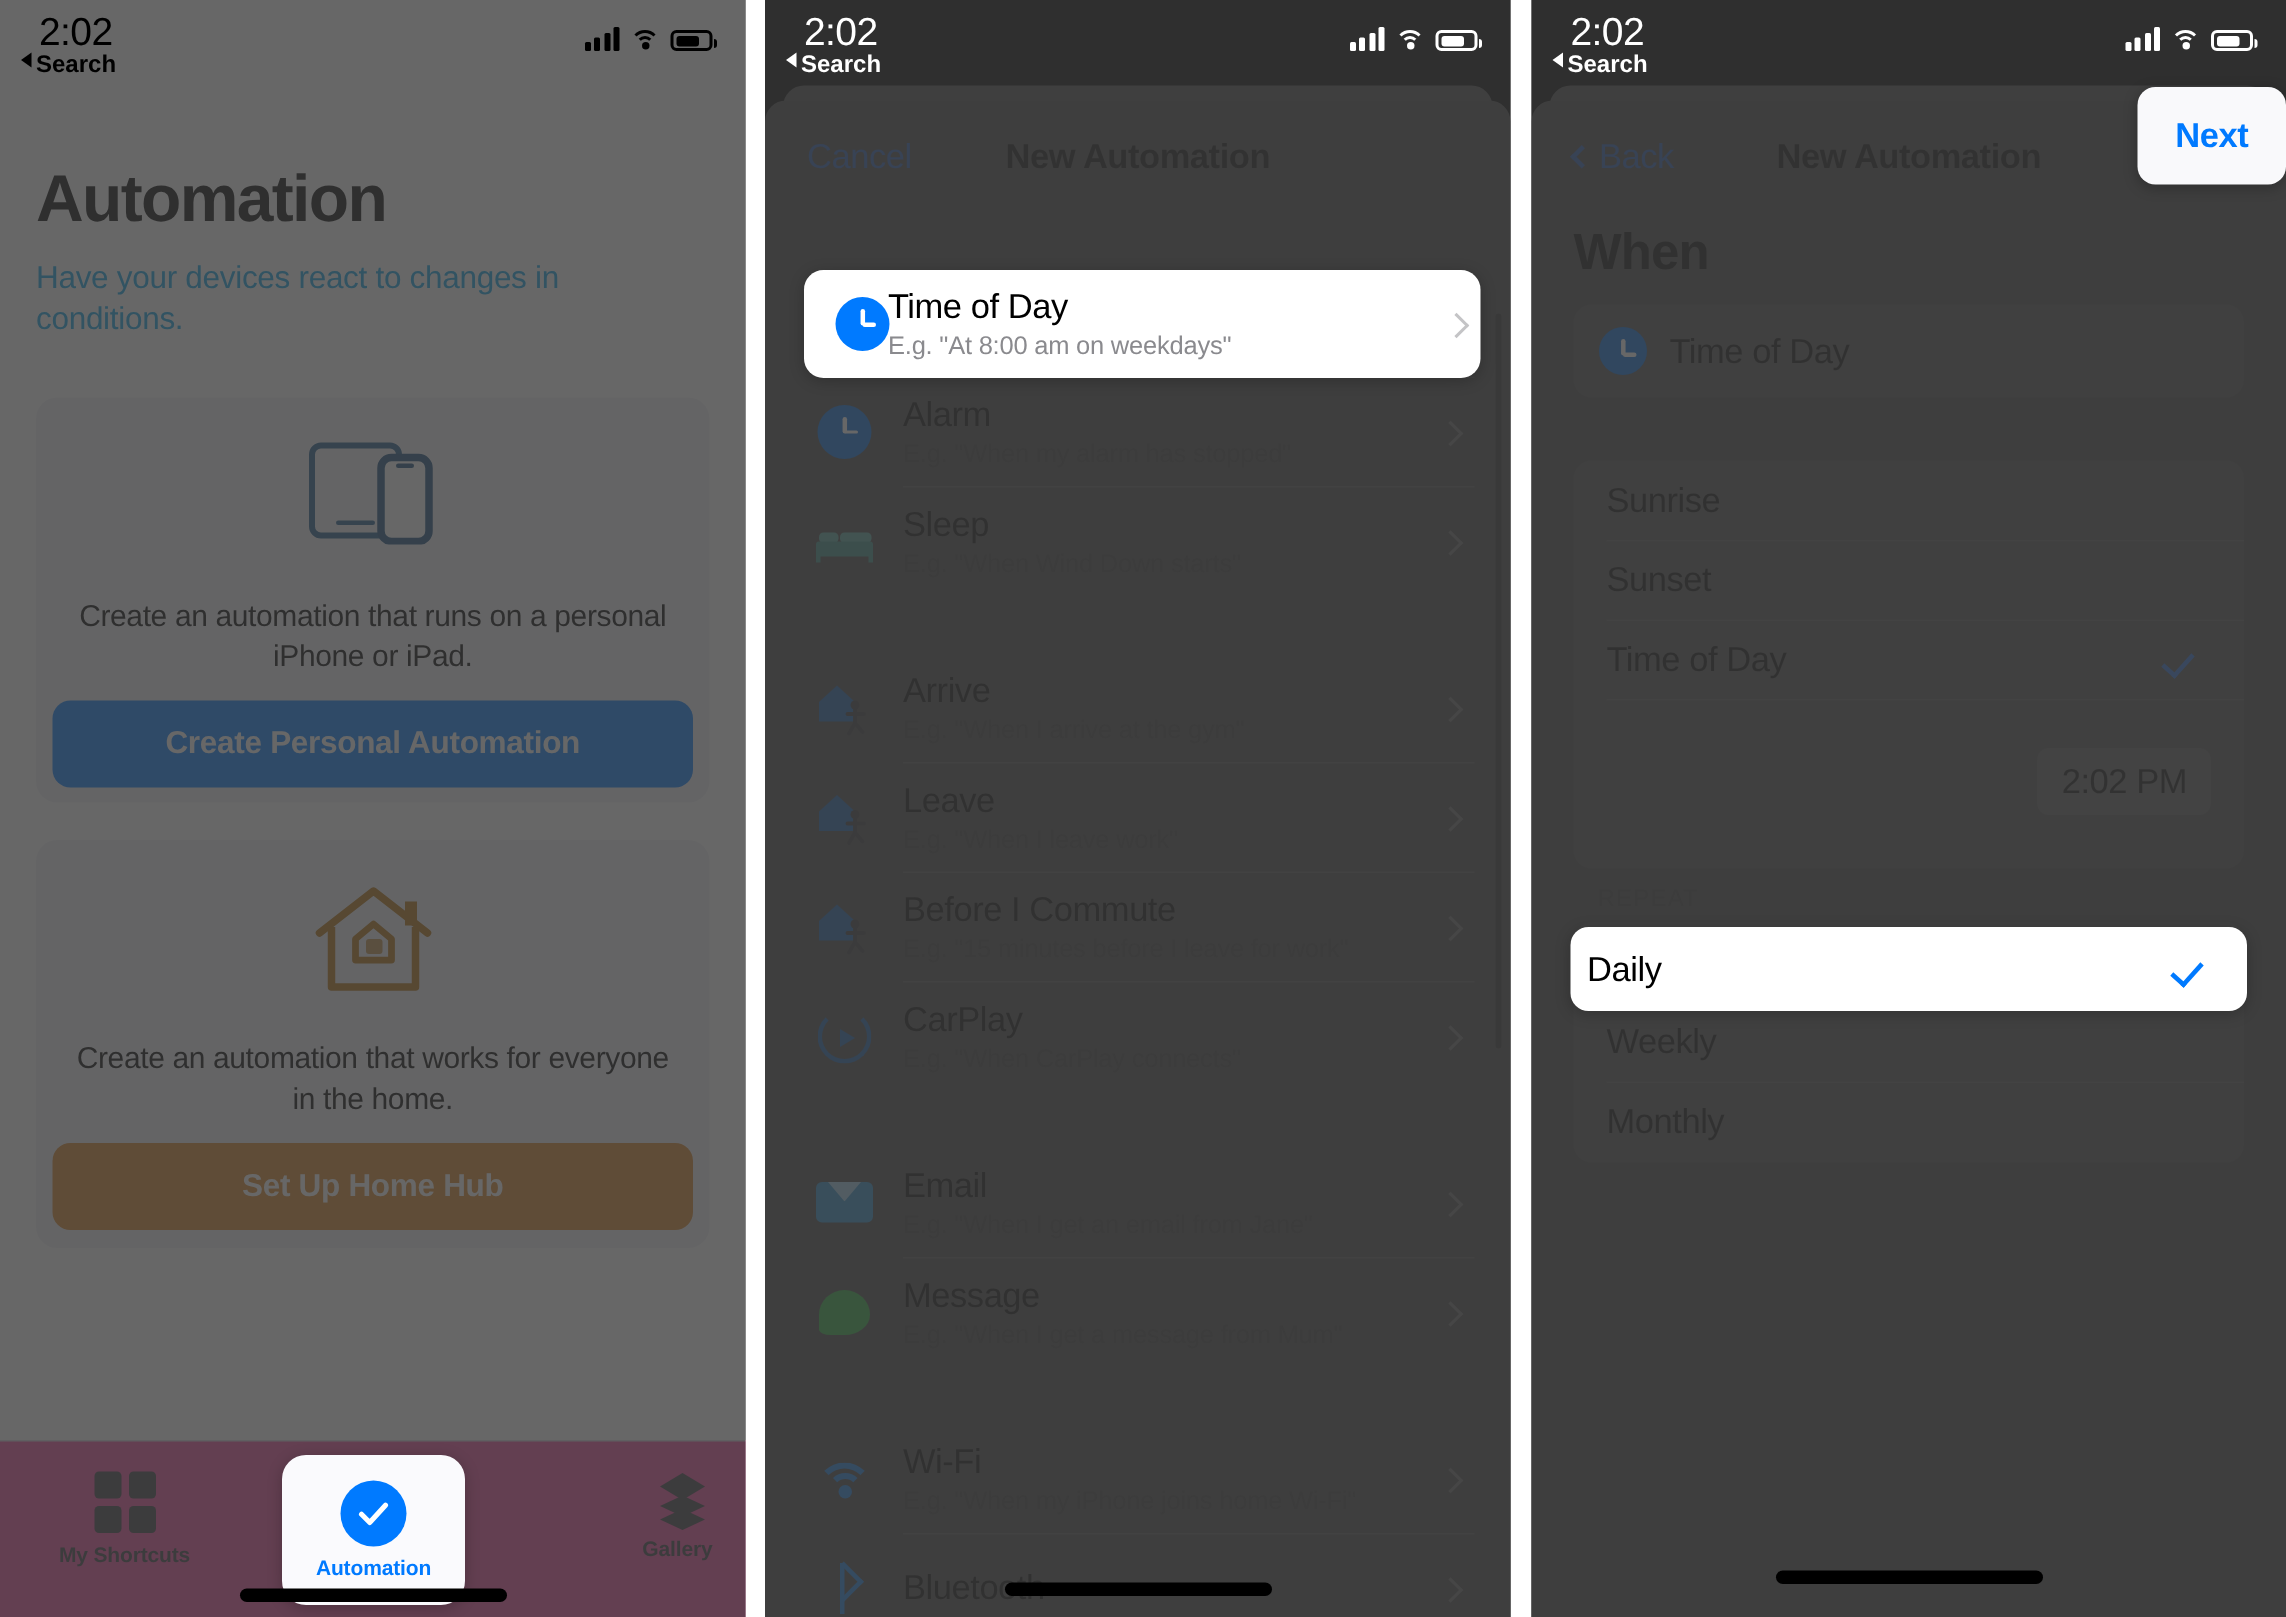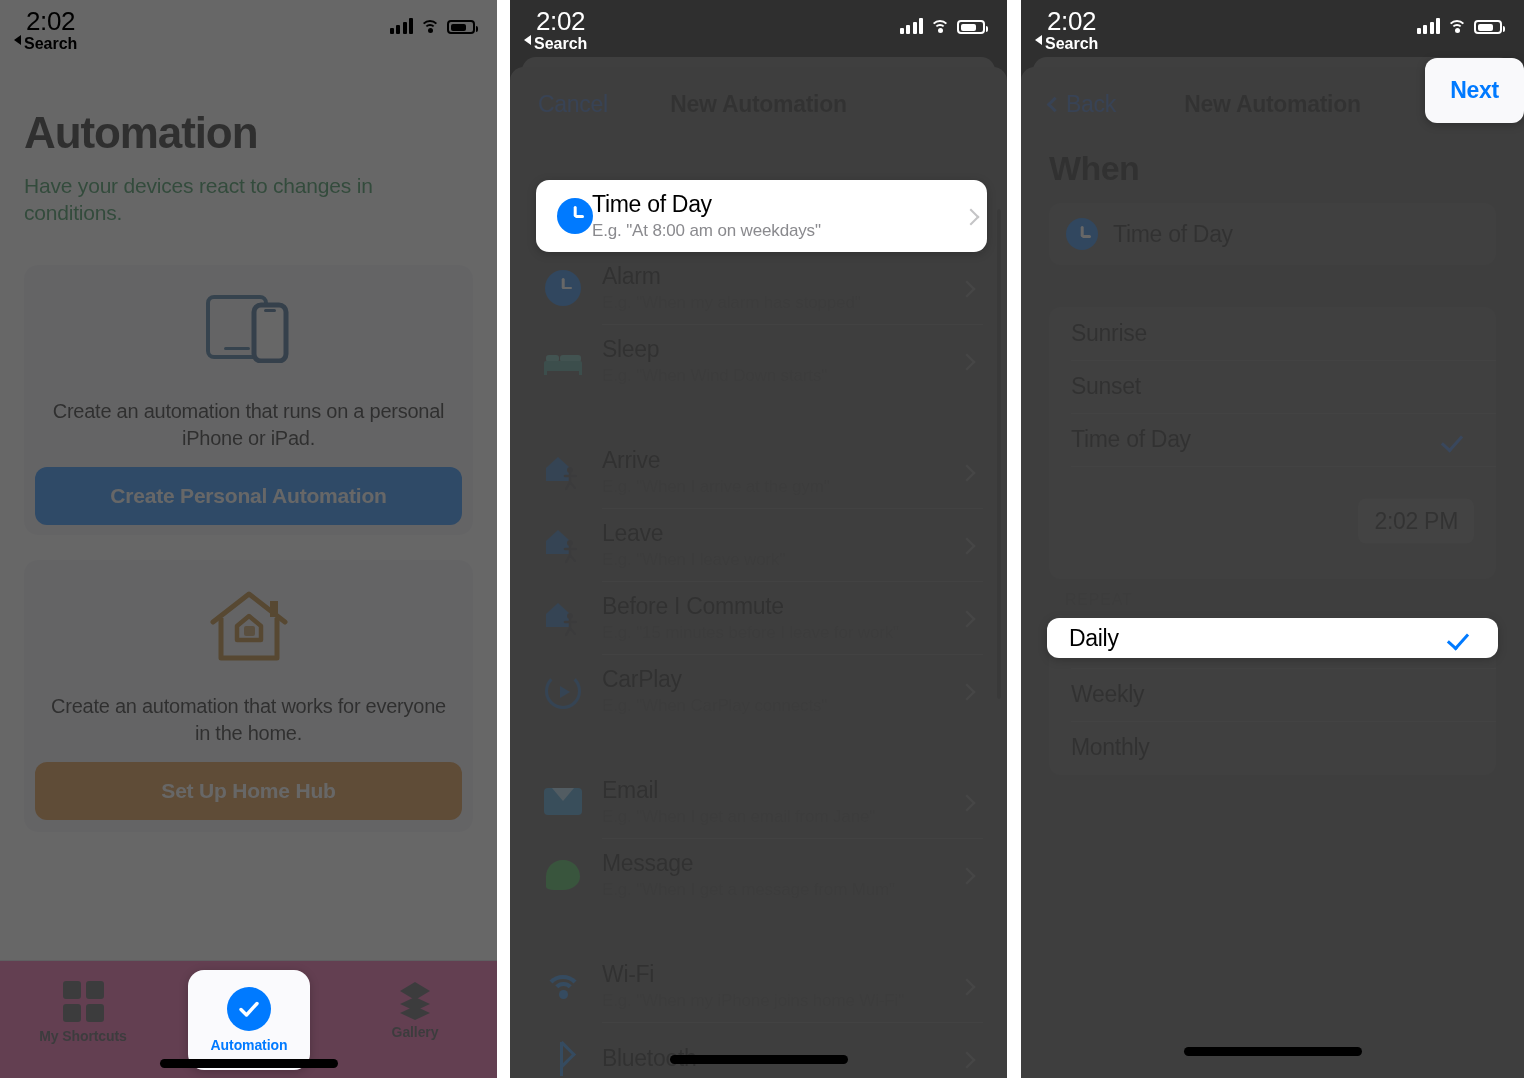--- a/index.html
+++ b/index.html
@@ -84,21 +84,21 @@
 
   
   .p1-bg { position: absolute; inset: 0; background: #ffffff; }
   .p1-content { position: absolute; top: 0; left: 0; right: 0; bottom: 0; }
   .p1-title {
     position: absolute; left: 24px; top: 108px;
     font-size: 44px; font-weight: 700; letter-spacing: -1.1px; color: #000;
   }
   .p1-sub {
     position: absolute; left: 24px; top: 172px; width: 400px;
-    font-size: 21px; line-height: 27px; color: #15803d; letter-spacing: -0.2px;
+    font-size: 21px; line-height: 27px; color: #0ea5e9; letter-spacing: -0.2px;
   }
   .card-block {
     position: absolute; left: 24px; width: 449px;
     background: #f2f2f7; border-radius: 14px;
   }
   .cb1 { top: 265px; height: 270px; }
   .cb2 { top: 560px; height: 272px; }
   .cb-icon { position: absolute; left: 0; right: 0; top: 28px; text-align: center; }
   .cb-text {
     position: absolute; left: 26px; right: 26px; top: 133px;
@@ -121,21 +121,21 @@
     position: absolute; top: 14px; width: 120px; height: 74px;
     display: flex; flex-direction: column; align-items: center; justify-content: center; gap: 6px;
     cursor: pointer;
   }
   .tab-label { font-size: 14px; font-weight: 600; color: #3c3c43; letter-spacing: -0.1px; }
   .tab.t1 { left: 23px; }
   .tab.t2 { left: 188px; top: 9px; width: 122px; height: 100px;
             background: #fafafd; border-radius: 16px;
             box-shadow: 0 2px 10px rgba(0,0,0,0.22); z-index: 50; }
   .tab.t2 .tab-label { color: #007aff; font-weight: 700; }
-  .tab.t3 { left: 355px; }
+  .tab.t3 { left: 355px; align-items: flex-end; }
   .ic-grid { display: grid; grid-template-columns: 18px 18px; grid-template-rows: 18px 18px; gap: 5px; }
   .ic-grid i { background: #3c3c43; border-radius: 3px; display:block; }
   .ic-check { width: 44px; height: 44px; border-radius: 50%; background: #007aff;
               display:flex; align-items:center; justify-content:center; position: relative; }
   .ic-check svg { display:block; }
   .ic-layers { position: relative; width: 40px; height: 34px; }
   .ic-layers i { position: absolute; left: 5px; width: 30px; height: 11px; background:#3c3c43;
                  transform: skewX(0deg) rotate(0deg); border-radius: 3px; display:block; }
   .ic-layers .l1 { top: 0px; clip-path: polygon(50% 0, 100% 50%, 50% 100%, 0 50%); height: 18px; top:-2px; }
   .ic-layers .l2 { top: 13px; clip-path: polygon(50% 0, 100% 50%, 50% 100%, 0 50%); height: 14px; }
@@ -281,23 +281,23 @@
   .timepill {
     position: absolute; right: 22px; top: 50%; transform: translateY(-50%);
     background: rgba(255,255,255,0.07); border-radius: 8px;
     padding: 9px 16px; font-size: 23px; color: #111; letter-spacing: -0.3px; cursor: pointer;
   }
   .p3-caption {
     position: absolute; left: 44px; font-size: 16px; letter-spacing: 0.8px;
     color: #3b3b3b; font-weight: 400;
   }
   .p3-row-hl {
-    position: absolute; left: 26px; right: 26px; height: 40px;
+    position: absolute; left: 26px; right: 26px; height: 56px;
     background: #ffffff; border-radius: 12px; box-shadow: 0 2px 10px rgba(0,0,0,0.22);
-    z-index: 55; display: flex; align-items: center; padding: 0 22px; cursor: pointer;
+    z-index: 55; display: flex; align-items: center; padding: 0 11px; cursor: pointer;
   }
   .p3-row-hl .lbl { font-size: 23px; color: #000; letter-spacing: -0.3px; }
   .p3-row-hl .tick::after { border-right-color:#007aff; border-bottom-color:#007aff; }
 </style>
 </head>
 <body>
 
 <div class="stage">
 
   <div class="panel p1">

